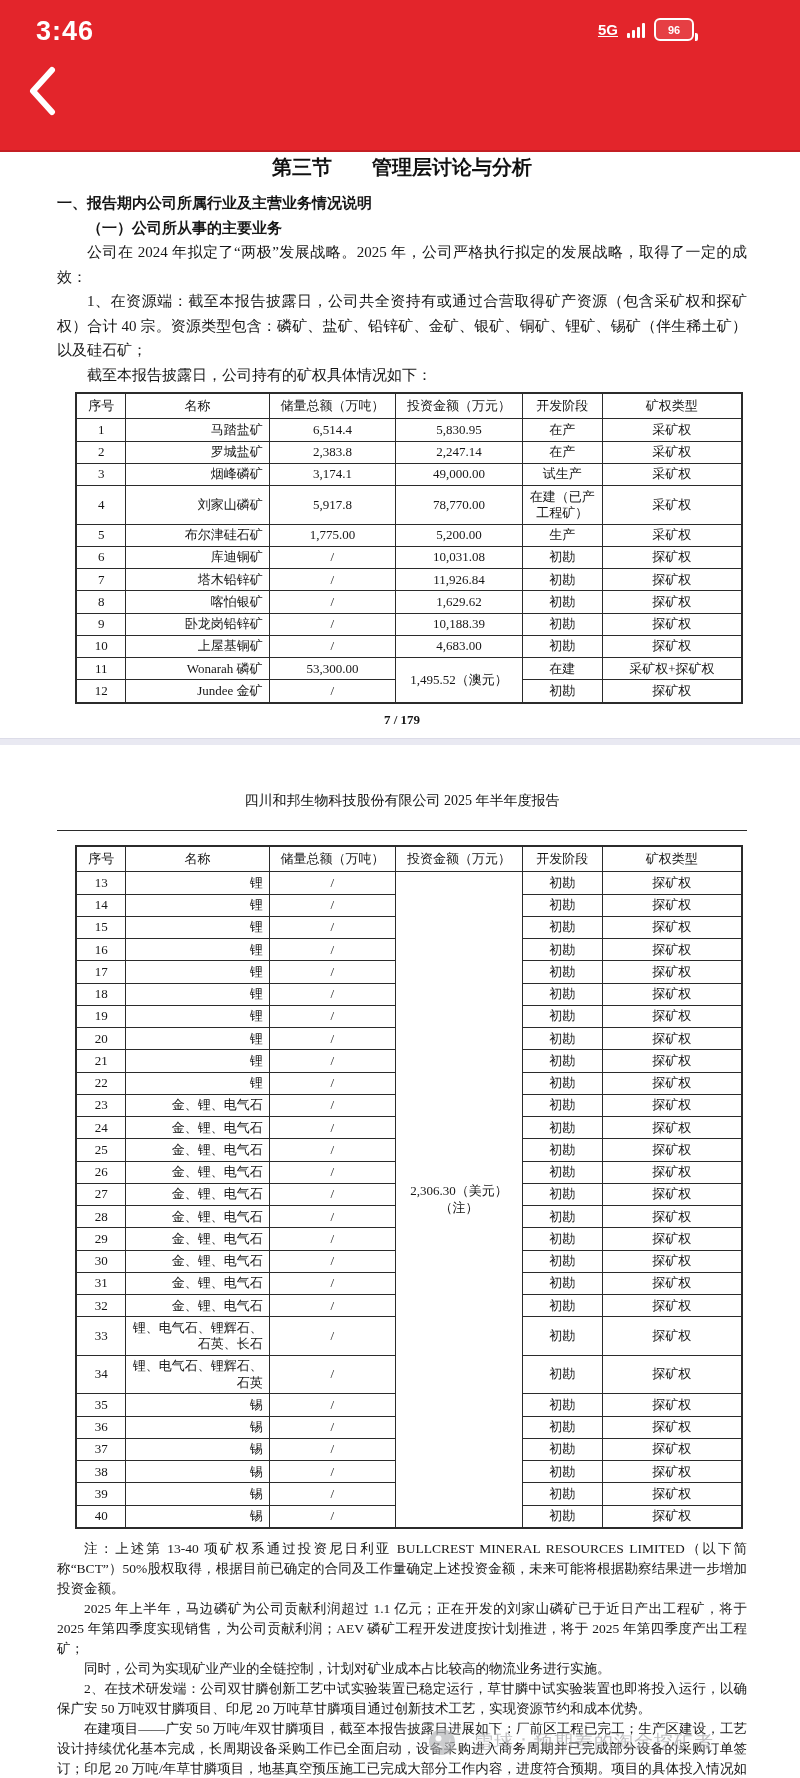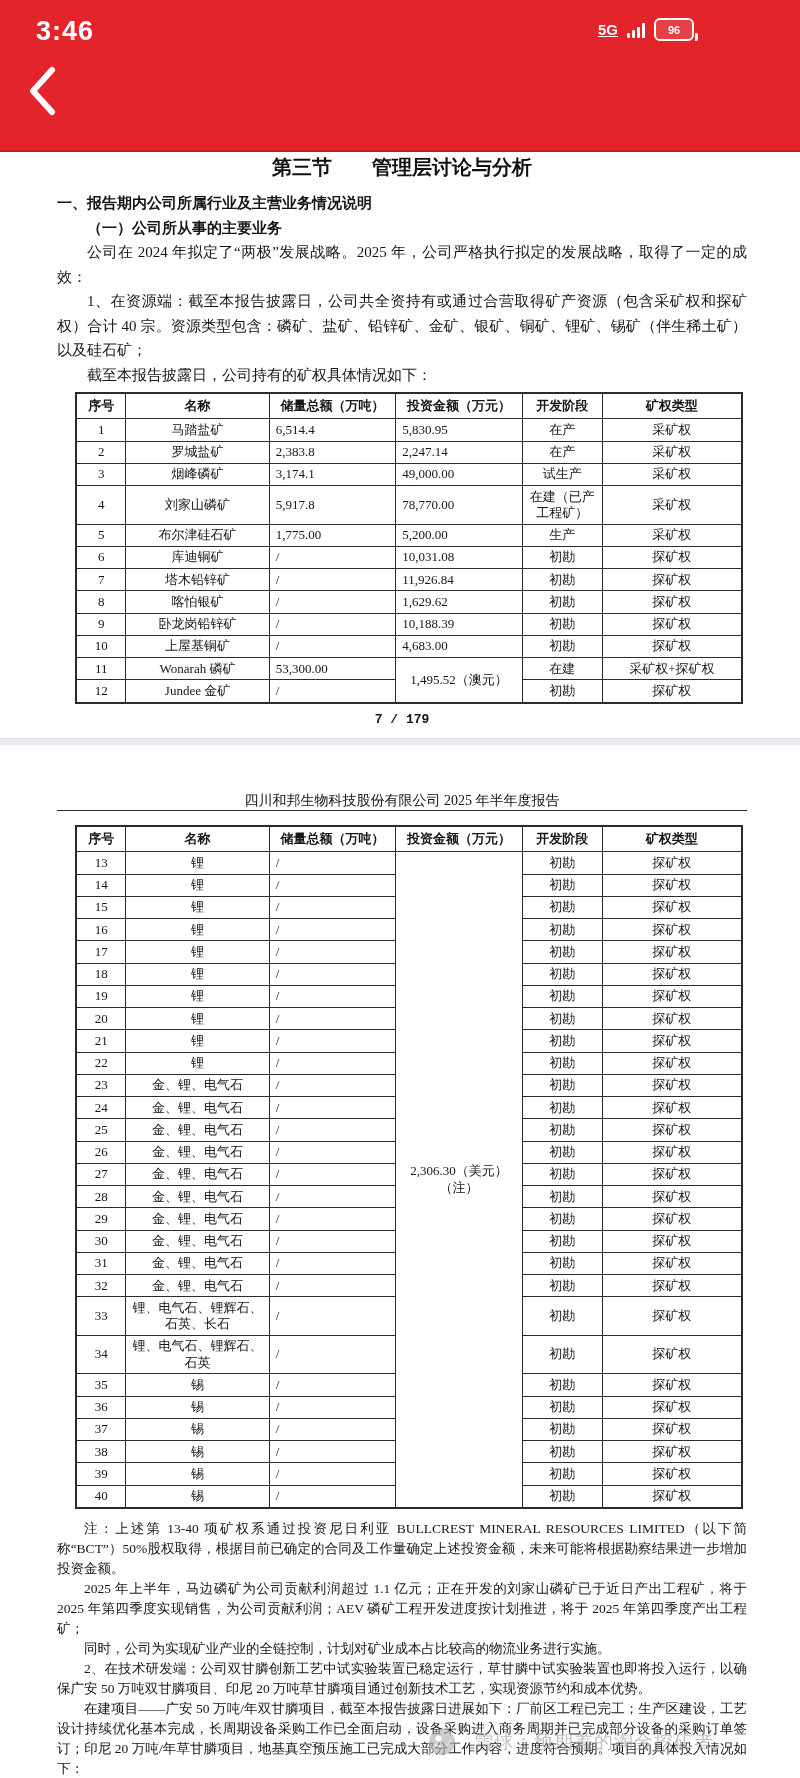--- a/index.html
+++ b/index.html
@@ -39,26 +39,26 @@
   .page1{top:150px;}
   .page2{top:744px;}
   .doc-title{font-size:20px;font-weight:bold;text-align:center;margin:4px 0 10px 0;color:#111;}
   .h-bold{font-size:15px;font-weight:bold;line-height:24.5px;margin:0;}
   .h-indent{text-indent:2em;}
   .p{font-size:15px;line-height:24.5px;margin:0;text-indent:2em;text-align:justify;}
   .p2{font-size:13.5px;line-height:20px;margin:0;text-indent:2em;text-align:justify;}
   .table-wrap{margin:5px 0 0 18px;width:calc(100% - 22px);}
   .doc-table{width:100%;border-collapse:collapse;border:2px solid #2b2b2b;font-size:13px;line-height:1.25;table-layout:fixed;}
   .doc-table th,.doc-table td{border:1px solid #2b2b2b;overflow:hidden;}
-  .doc-table th{font-weight:bold;text-align:center;padding:4px 2px;white-space:pre-line;}
+  .doc-table th{font-weight:normal;text-align:center;padding:4px 2px;white-space:pre-line;}
   .doc-table td{padding:2.5px 6px;white-space:pre-line;vertical-align:middle;}
-  .al-c{text-align:center}.al-r{text-align:left}.al-l{text-align:center}
-  .page-number{font-size:13px;font-weight:bold;text-align:center;margin-top:8px;font-family:Liberation Mono, monospace;}
+  .al-c{text-align:center}.al-r{text-align:center}.al-l{text-align:right}
+  .page-number{font-size:13px;font-weight:bold;text-align:center;margin-top:8px;font-family:Liberation Serif, serif;}
   .page-gap{position:absolute;top:738px;left:0;width:800px;height:6px;background:#e9e9f2;border-top:1px solid #dcdce8;}
-  .report-header{font-size:14px;text-align:center;margin:48px 0 0 0;padding-bottom:0;border-bottom:1.5px solid #2b2b2b;color:#111;}
+  .report-header{font-size:14px;text-align:center;margin:48px 0 0 0;padding-bottom:20px;border-bottom:1.5px solid #2b2b2b;color:#111;}
   .t2-wrap{margin-top:14px;}
   .notes{margin-top:10px;}
   
   .watermark{
     position:absolute;top:1728px;right:86px;
     display:flex;align-items:center;gap:18px;opacity:.62;
     font-family:"Liberation Sans","DejaVu Sans",sans-serif;
   }
   .wm-text{font-size:19px;color:#9a9b9e;letter-spacing:1px;}
 </style>

